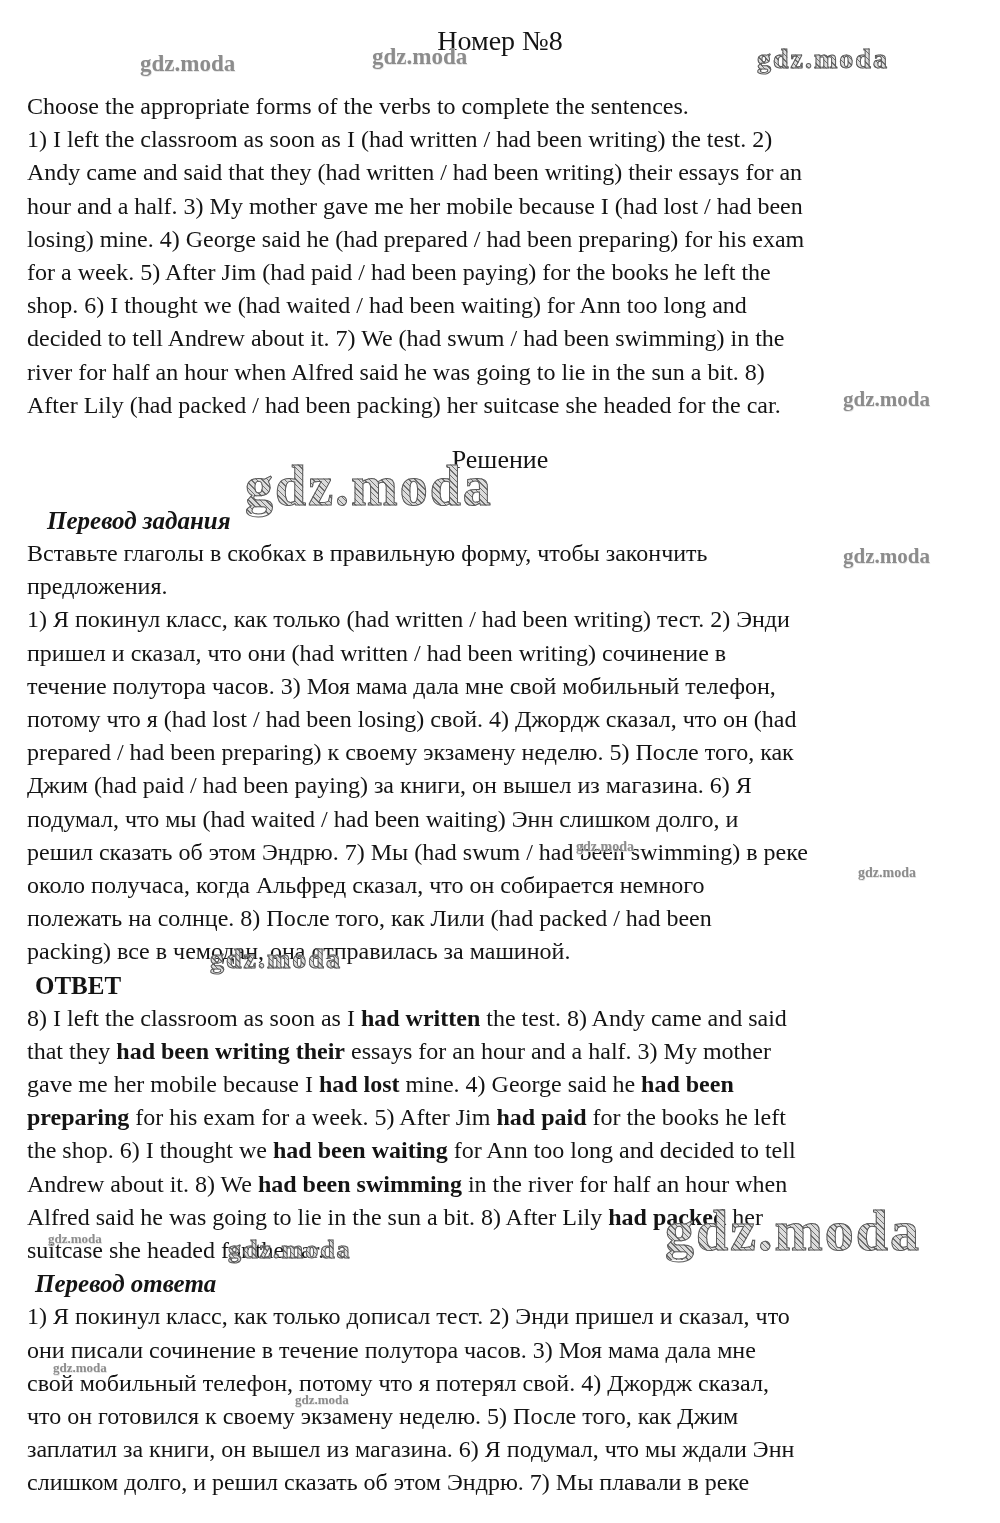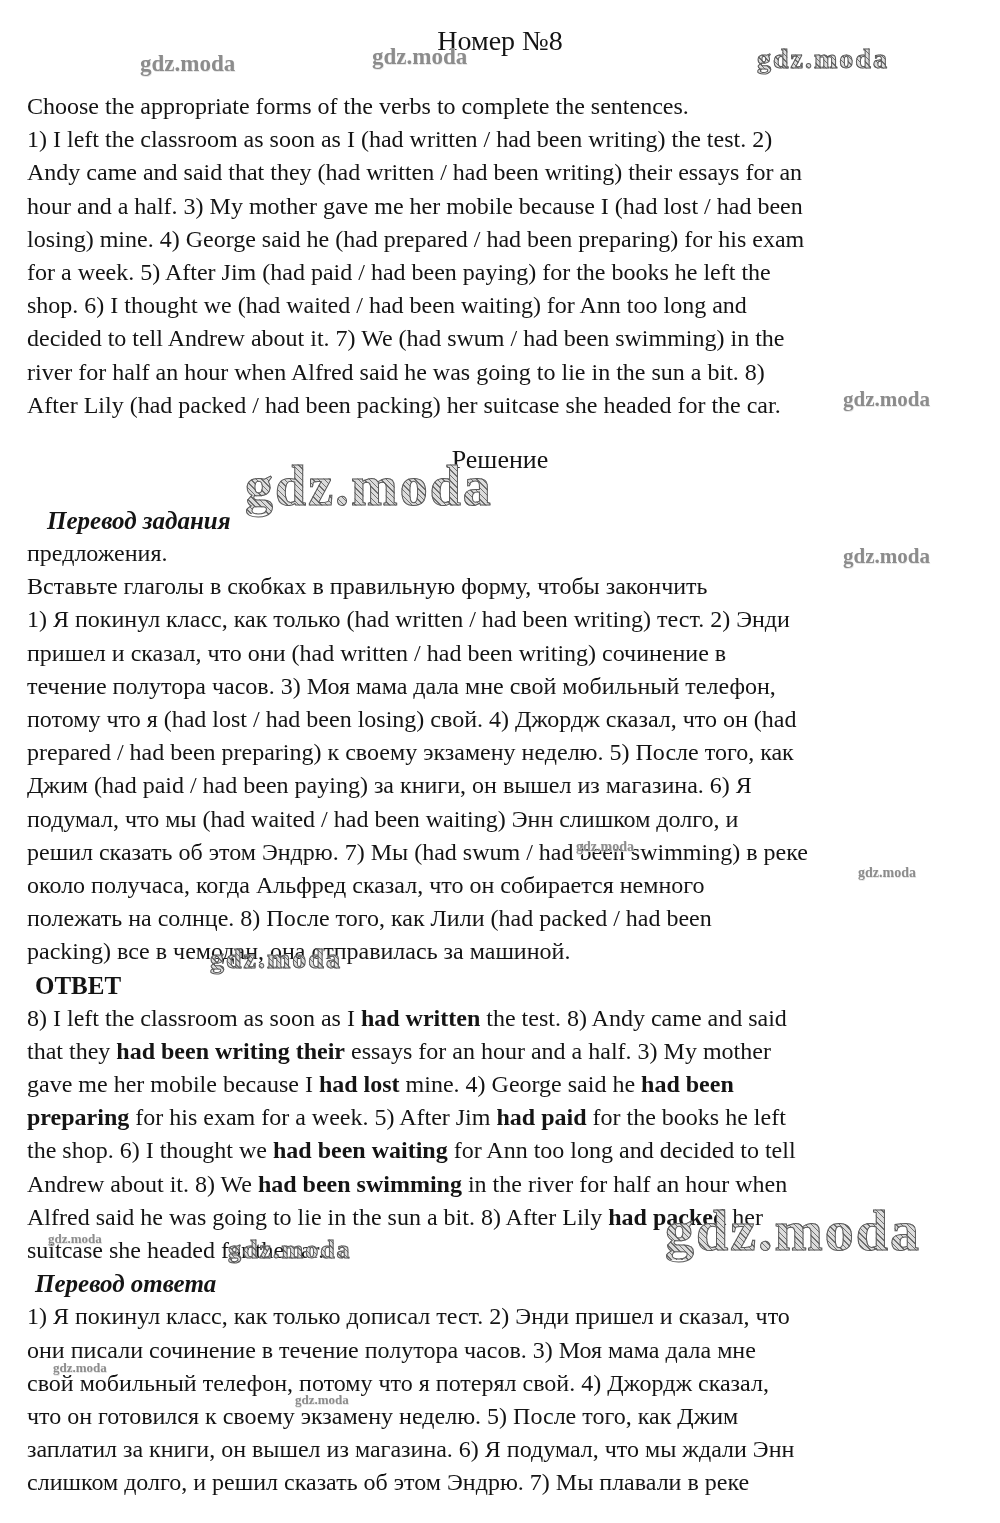--- a/index.html
+++ b/index.html
@@ -108,22 +108,22 @@
       <div class="text-line">shop. 6) I thought we (had waited / had been waiting) for Ann too long and</div>
       <div class="text-line">decided to tell Andrew about it. 7) We (had swum / had been swimming) in the</div>
       <div class="text-line">river for half an hour when Alfred said he was going to lie in the sun a bit. 8)</div>
       <div class="text-line">After Lily (had packed / had been packing) her suitcase she headed for the car.</div>
     </div>
 
   <div class="center-heading">Решение</div>
 
   <div class="heading italic first-section">Перевод задания</div>
   <div class="para">
+      <div class="text-line">Вставьте глаголы в скобках в правильную форму, чтобы закончить</div>
       <div class="text-line">предложения.</div>
-      <div class="text-line">Вставьте глаголы в скобках в правильную форму, чтобы закончить</div>
       <div class="text-line">1) Я покинул класс, как только (had written / had been writing) тест. 2) Энди</div>
       <div class="text-line">пришел и сказал, что они (had written / had been writing) сочинение в</div>
       <div class="text-line">течение полутора часов. 3) Моя мама дала мне свой мобильный телефон,</div>
       <div class="text-line">потому что я (had lost / had been losing) свой. 4) Джордж сказал, что он (had</div>
       <div class="text-line">prepared / had been preparing) к своему экзамену неделю. 5) После того, как</div>
       <div class="text-line">Джим (had paid / had been paying) за книги, он вышел из магазина. 6) Я</div>
       <div class="text-line">подумал, что мы (had waited / had been waiting) Энн слишком долго, и</div>
       <div class="text-line">решил сказать об этом Эндрю. 7) Мы (had swum / had been swimming) в реке</div>
       <div class="text-line">около получаса, когда Альфред сказал, что он собирается немного</div>
       <div class="text-line">полежать на солнце. 8) После того, как Лили (had packed / had been</div>

